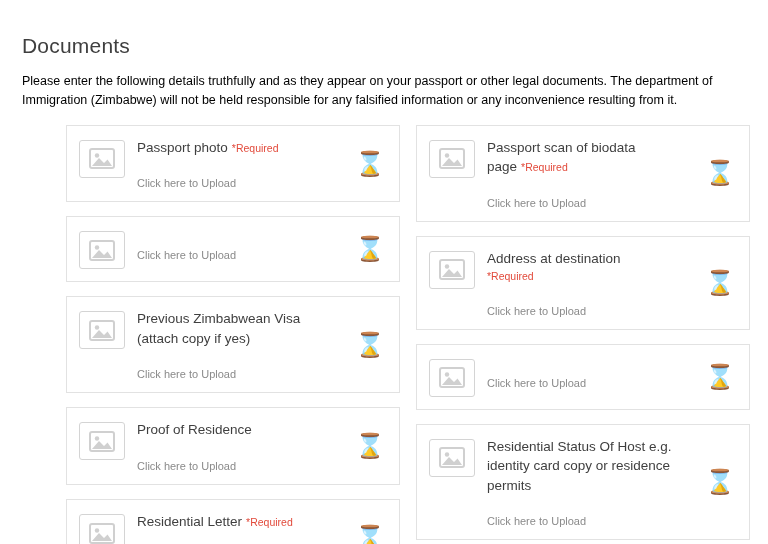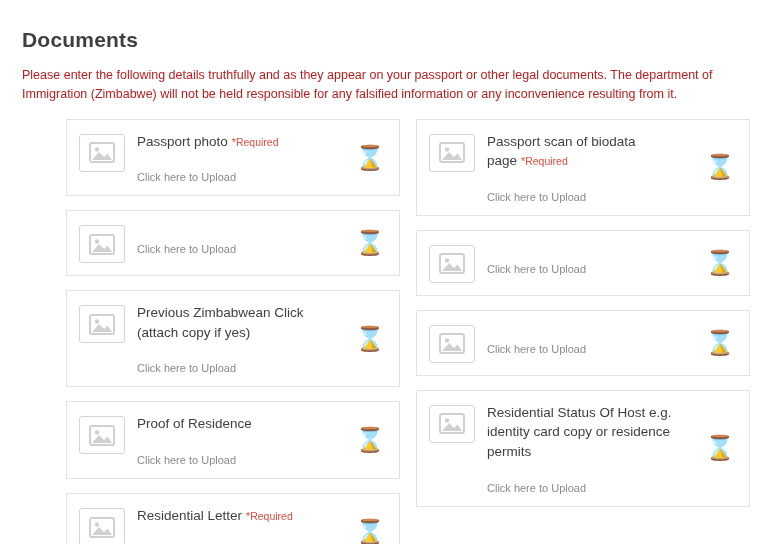--- a/index.html
+++ b/index.html
@@ -16,29 +16,29 @@
   }
   .page {
     position: relative;
     width: 768px;
     height: 544px;
     box-sizing: border-box;
     padding: 12px 18px 0 18px;
   }
   .page-title {
     font-size: 21px;
-    font-weight: 700;
+    font-weight: 400;
     color: #3f3f3f;
-    margin: 16px 0 14px 4px;
+    margin: 22px 0 14px 4px;
     letter-spacing: 0.2px;
   }
   .intro {
     font-size: 12.5px;
     line-height: 1.55;
-    color: #b91c1c;
+    color: #000000;
     margin: 8px 4px 14px 4px;
     max-width: 722px;
   }
   .grid {
     display: flex;
     flex-wrap: wrap;
     align-content: flex-start;
     padding-left: 48px;
   }
   .col {
@@ -157,21 +157,21 @@
       <div class="doc-card">
         <div class="thumb">
           <svg width="26" height="21" viewBox="0 0 26 21" aria-hidden="true">
             <rect x="1" y="1" width="24" height="19" rx="2" fill="none" stroke="#d0d0d0" stroke-width="2"></rect>
             <circle cx="8" cy="7.5" r="2.2" fill="#d0d0d0"></circle>
             <path d="M3 18 L10 10 L15 15 L18.5 11.5 L23 18 Z" fill="#d0d0d0"></path>
           </svg>
         </div>
         <div class="card-body">
           <div class="card-title">
-            <span>Previous Zimbabwean Click (attach copy if yes)</span>
+            <span>Previous Zimbabwean Visa (attach copy if yes)</span>
           </div>
           <div class="upload-hint">Click here to Upload</div>
         </div>
         <div class="hourglass">⌛</div>
       </div>
 
       <div class="doc-card">
         <div class="thumb">
           <svg width="26" height="21" viewBox="0 0 26 21" aria-hidden="true">
             <rect x="1" y="1" width="24" height="19" rx="2" fill="none" stroke="#d0d0d0" stroke-width="2"></rect>
@@ -228,20 +228,24 @@
 
       <div class="doc-card">
         <div class="thumb">
           <svg width="26" height="21" viewBox="0 0 26 21" aria-hidden="true">
             <rect x="1" y="1" width="24" height="19" rx="2" fill="none" stroke="#d0d0d0" stroke-width="2"></rect>
             <circle cx="8" cy="7.5" r="2.2" fill="#d0d0d0"></circle>
             <path d="M3 18 L10 10 L15 15 L18.5 11.5 L23 18 Z" fill="#d0d0d0"></path>
           </svg>
         </div>
         <div class="card-body">
+          <div class="card-title">
+            <span>Address at destination</span>
+            <span class="required block">*Required</span>
+          </div>
           <div class="upload-hint">Click here to Upload</div>
         </div>
         <div class="hourglass">⌛</div>
       </div>
 
       <div class="doc-card">
         <div class="thumb">
           <svg width="26" height="21" viewBox="0 0 26 21" aria-hidden="true">
             <rect x="1" y="1" width="24" height="19" rx="2" fill="none" stroke="#d0d0d0" stroke-width="2"></rect>
             <circle cx="8" cy="7.5" r="2.2" fill="#d0d0d0"></circle>

